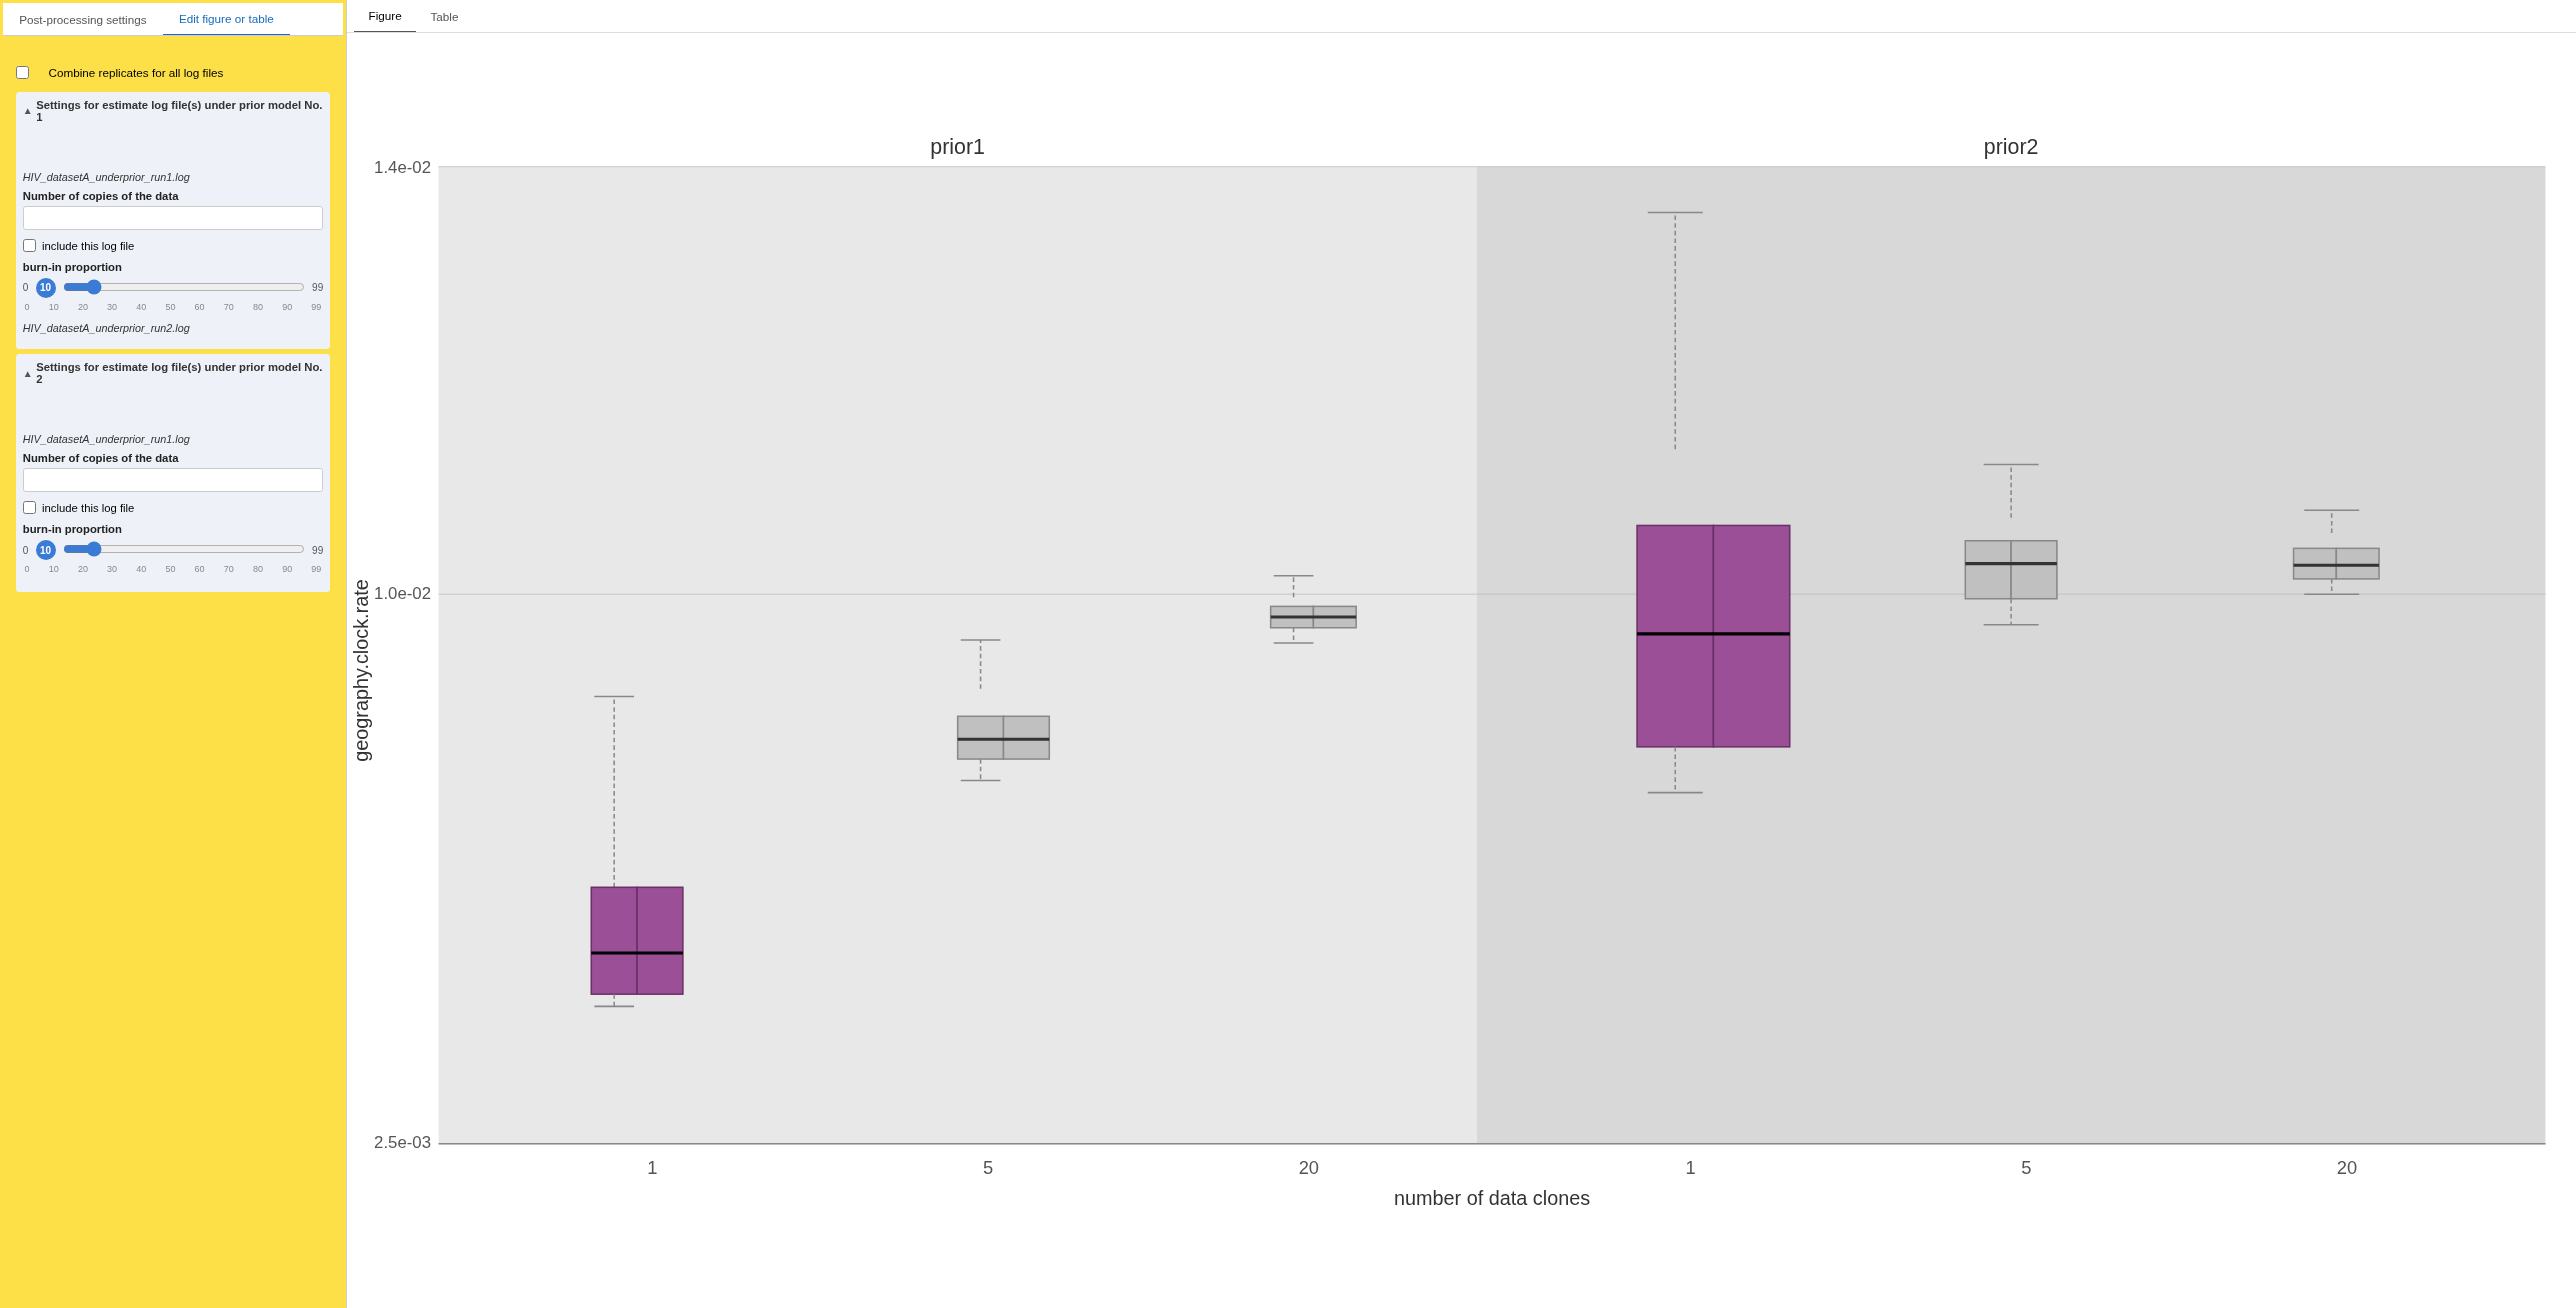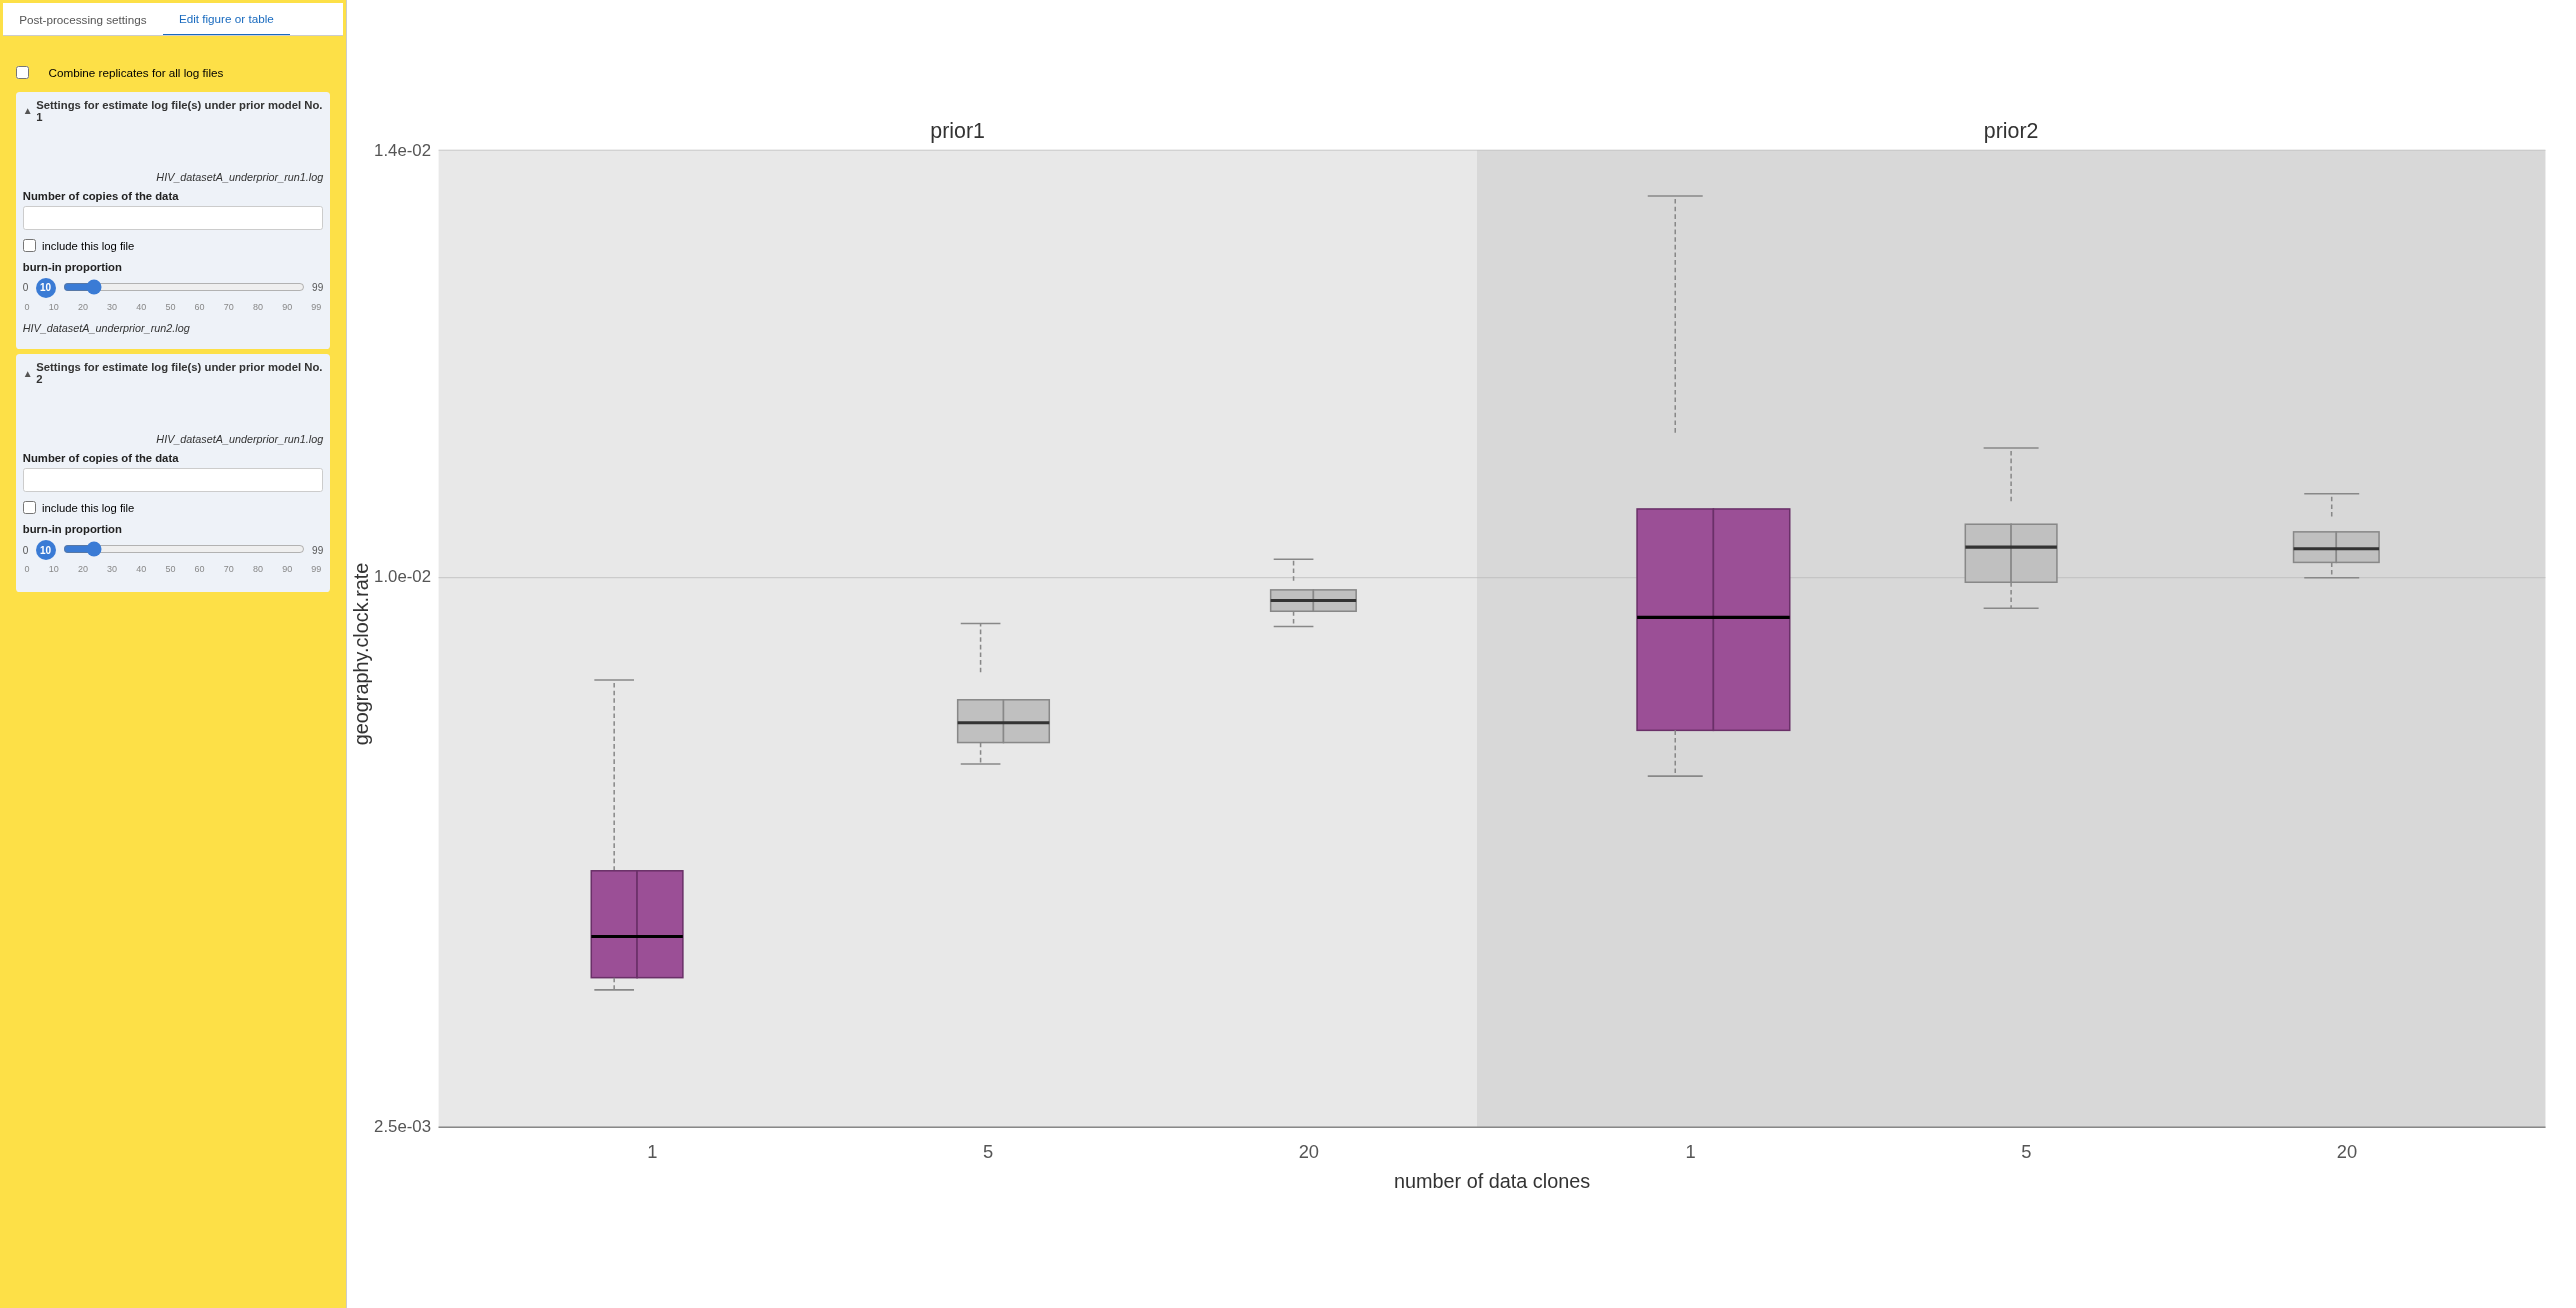--- a/index.html
+++ b/index.html
@@ -51,21 +51,21 @@
       font-weight: 600;
       color: #333;
       margin-bottom: 7.2px;
       display: flex;
       align-items: center;
       gap: 3.6px;
     }
     .section-header .arrow { font-size: 10px; color: #555; }
 
     .file-label {
-      text-align: right;
+      text-align: left;
       font-size: 10.8px;
       color: #333;
       margin-bottom: 7.2px;
       font-style: italic;
       margin-top: 48px;
     }
 
     .field-label {
       font-size: 11.3px;
       font-weight: 600;
@@ -286,20 +286,24 @@
         <span>80</span>
         <span>90</span>
         <span>99</span>
       </div>
     </div>
 
   </div>
 </div>
 
 <div id="right-panel">
+  <div class="tab-bar-right">
+    <button class="tab-right active">Figure</button>
+    <button class="tab-right">Table</button>
+  </div>
 
   <div class="chart-area">
     <svg class="main-chart" viewBox="0 0 1460 720" preserveAspectRatio="xMidYMid meet" style="font-size:13px">
 
       <rect x="0" y="0" width="1460" height="720" fill="white"></rect>
 
       <rect x="60" y="30" width="680" height="640" fill="#e8e8e8"></rect>
 
       <rect x="740" y="30" width="700" height="640" fill="#d8d8d8"></rect>
 

